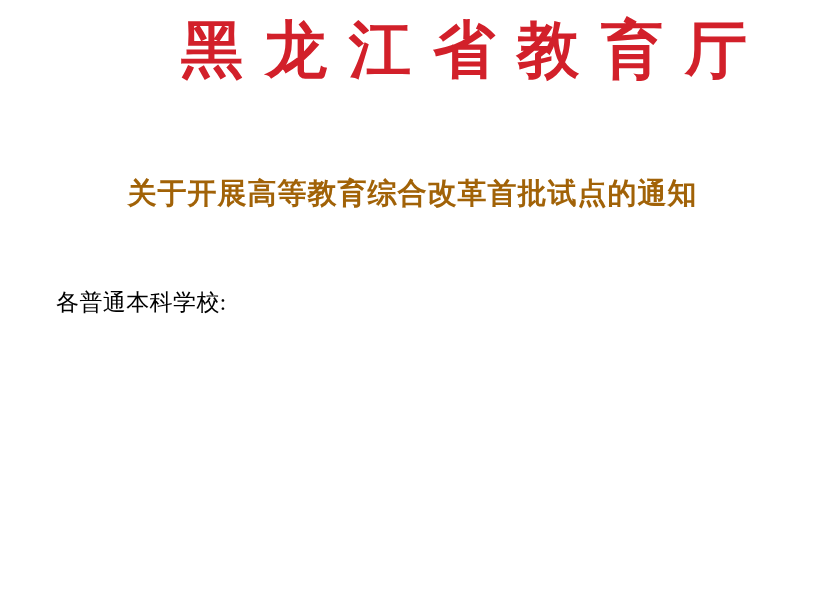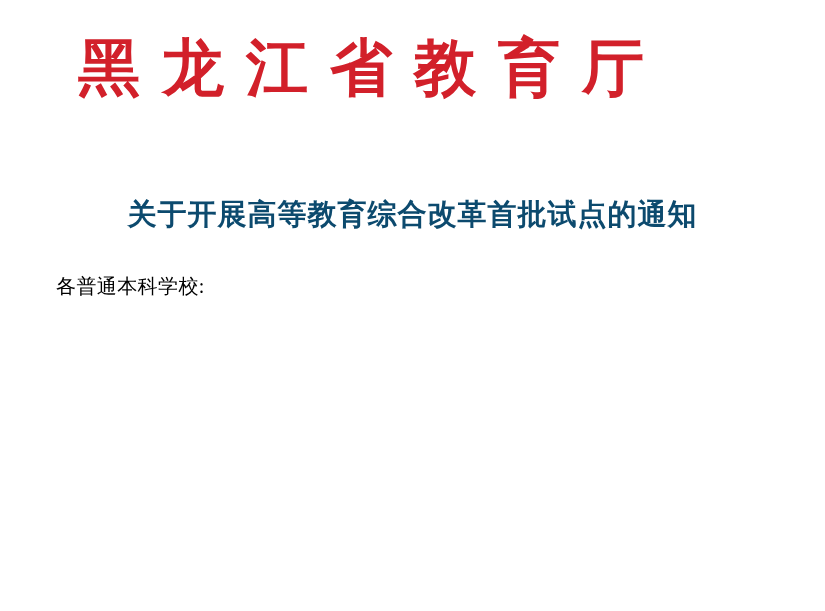--- a/index.html
+++ b/index.html
@@ -18,22 +18,22 @@
     position: relative;
     width: 825px;
     height: 611px;
     box-sizing: border-box;
     padding: 0 56px;
     background: #ffffff;
   }
 
   
   .masthead {
-    margin-top: 34px;
-    text-align: left;
+    margin-top: 16px;
+    text-align: right;
     white-space: nowrap;
   }
   .masthead-title {
     display: inline-block;
     font-family: "Liberation Serif", "DejaVu Serif", serif;
     font-weight: bold;
     font-size: 62px;
     line-height: 1.1;
     letter-spacing: 22px;
     text-indent: 22px;
@@ -41,27 +41,28 @@
   }
 
   
   .doc-title {
     margin-top: 92px;
     text-align: center;
     font-weight: bold;
     font-size: 29px;
     line-height: 1.4;
     letter-spacing: 1px;
-    color: #0c4a6e;
+    color: #a16207;
+    font-family: Liberation Mono, monospace;
   }
 
   
   .body-block {
-    margin-top: 32px;
-    font-size: 20px;
+    margin-top: 64px;
+    font-size: 23px;
     line-height: 1.93;
     text-align: justify;
     text-justify: inter-ideograph;
     letter-spacing: 0.4px;
   }
   .salutation {
     margin: 0 0 0 0;
   }
   .para {
     margin: 0;

